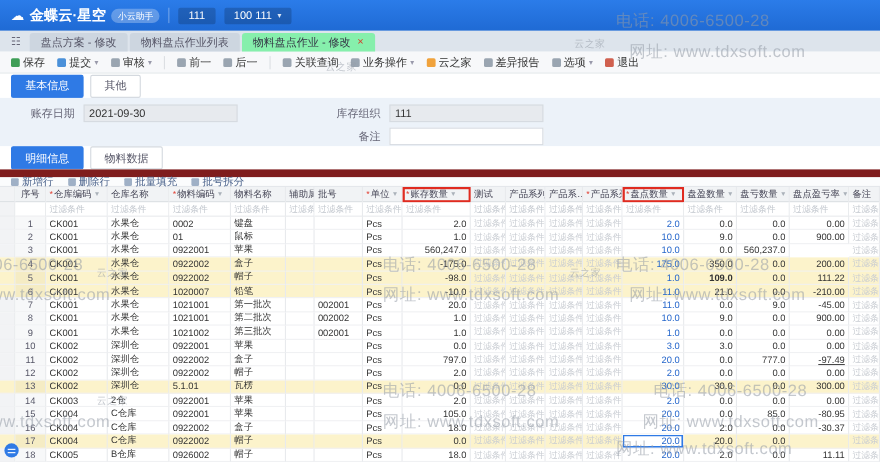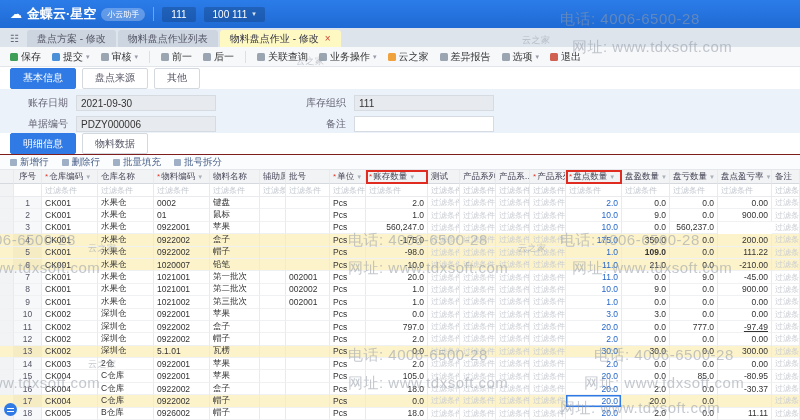--- a/index.html
+++ b/index.html
@@ -13,21 +13,21 @@
   .cloud{font-size:12px;font-weight:normal}
   .logo-badge{background:rgba(255,255,255,.28);color:#fff;font-size:8px;padding:1px 6px;border-radius:8px;font-weight:normal}
   .topbar-div{width:1px;height:14px;background:rgba(255,255,255,.35)}
   .top-pill{background:rgba(0,0,0,.18);color:#fff;font-size:10px;padding:2px 9px;border-radius:2px;display:flex;gap:5px;align-items:center;white-space:nowrap;cursor:pointer}
   .caret{font-size:7px;opacity:.85}
 
   
   .tabbar{position:absolute;top:28px;left:0;width:800px;height:19px;background:#dde4ec;display:flex;align-items:flex-end;padding-left:4px;gap:2px;z-index:2}
   .home-btn{font-size:10px;color:#667;padding:0 6px 3px;cursor:pointer}
   .tab{height:17px;display:flex;align-items:center;gap:6px;padding:0 10px;font-size:10px;color:#556;background:#cdd6e0;border-radius:3px 3px 0 0;white-space:nowrap;cursor:pointer}
-  .tab.active{background:#fef9c3;color:#334}
+  .tab.active{background:#86efac;color:#334}
   .tab-close{color:#d0452f;font-size:10px;line-height:1}
 
   
   .toolbar{position:absolute;top:47px;left:0;width:800px;height:20px;background:#f7f8fa;border-bottom:1px solid #e2e5e9;display:flex;align-items:center;padding:0 10px;gap:11px;z-index:2}
   .tb-item{display:flex;align-items:center;gap:3px;font-size:10px;color:#333;cursor:pointer;white-space:nowrap}
   .tb-icon{width:8px;height:8px;border-radius:1.5px;display:inline-block}
   .tb-sep{width:1px;height:12px;background:#dcdfe3}
   .tb-caret{font-size:7px;color:#99a}
 
   
@@ -37,21 +37,21 @@
 
   
   .form-area{position:absolute;top:89px;left:0;width:800px;height:44px;background:#ecf2f9;z-index:2}
   .ffield{position:absolute;display:flex;align-items:center}
   .flabel{width:62px;text-align:right;color:#667;font-size:10px;padding-right:8px;white-space:nowrap}
   .finput{width:140px;height:16px;background:#e7eaee;border:1px solid #d6dbe1;font-size:10px;color:#333;display:flex;align-items:center;padding:0 4px;overflow:hidden;white-space:nowrap}
   .finput.editable{background:#fff}
 
   
   .detail-tabs{position:absolute;top:133px;left:0;width:800px;height:21px;background:#fff;display:flex;align-items:center;padding:0 10px;gap:6px;z-index:2}
-  .grid-toolbar{position:absolute;top:154px;left:0;width:800px;height:16px;background:#fbfcfd;border-top:1px solid #7f1d1d;border-bottom:1px solid #e4e7eb;display:flex;align-items:center;padding:0 10px;gap:13px;z-index:2}
+  .grid-toolbar{position:absolute;top:154px;left:0;width:800px;height:16px;background:#fbfcfd;border-top:7px solid #7f1d1d;border-bottom:1px solid #e4e7eb;display:flex;align-items:center;padding:0 10px;gap:13px;z-index:2}
   .gt-item{font-size:9.5px;color:#49618a;cursor:pointer;display:flex;align-items:center;gap:3px;white-space:nowrap}
   .gt-dot{width:7px;height:7px;border-radius:1px;background:#9fb0c6;display:inline-block}
 
   
   .grid{position:absolute;top:170px;left:0;width:800px;height:250px;overflow:hidden;background:#fff;z-index:1}
   .grow{display:flex;width:800px}
   .gcell{flex:none;overflow:hidden;white-space:nowrap;border-right:1px solid #e8eaed;padding:0 3px;display:flex;align-items:center;font-size:8.5px}
   .gcell.sel{width:14px;background:#f2f3f5;padding:0}
   .hrow{height:14px}
   .hcell{background:#f1f3f5;border-bottom:1px solid #d6dade;color:#445;gap:1px}
@@ -165,36 +165,31 @@
         <span class="tb-caret">▾</span>
       </div>
       <div class="tb-item">
         <span class="tb-icon" style="background: rgb(208, 96, 79);"></span>
         <span>退出</span>
       </div>
     </div>
 
   <div class="section-tabs">
       <div class="pill active">基本信息</div>
-      <div class="pill">盘点来源</div>
       <div class="pill">其他</div>
     </div>
 
   <div class="form-area">
       <div class="ffield" style="left: 14px; top: 6px;">
         <label class="flabel">账存日期</label>
         <div class="finput">2021-09-30</div>
       </div>
       <div class="ffield" style="left: 292px; top: 6px;">
         <label class="flabel">库存组织</label>
         <div class="finput">111</div>
-      </div>
-      <div class="ffield" style="left: 14px; top: 27px;">
-        <label class="flabel">单据编号</label>
-        <div class="finput">PDZY000006</div>
       </div>
       <div class="ffield" style="left: 292px; top: 27px;">
         <label class="flabel">备注</label>
         <div class="finput editable"></div>
       </div>
     </div>
 
   <div class="detail-tabs">
       <div class="pill active">明细信息</div>
       <div class="pill">物料数据</div>

